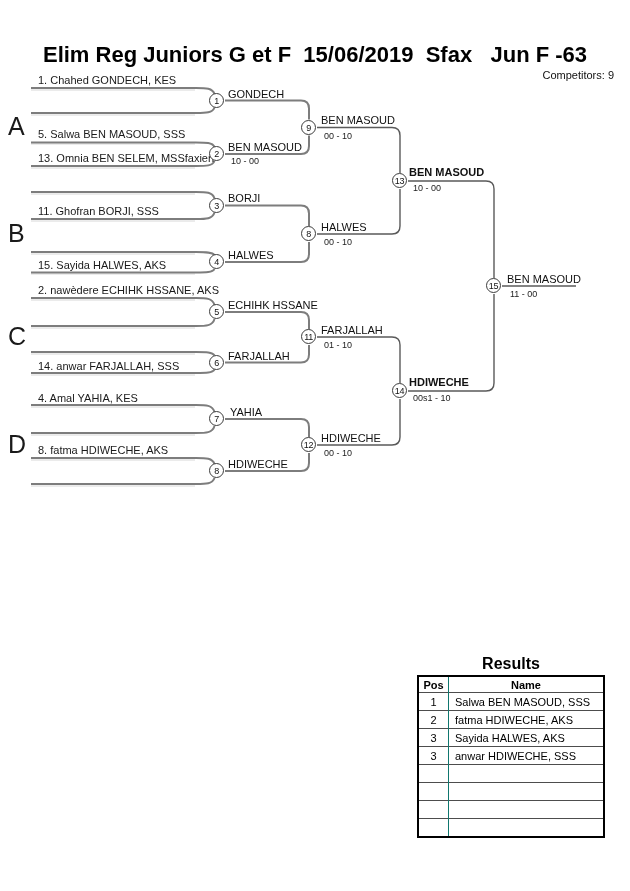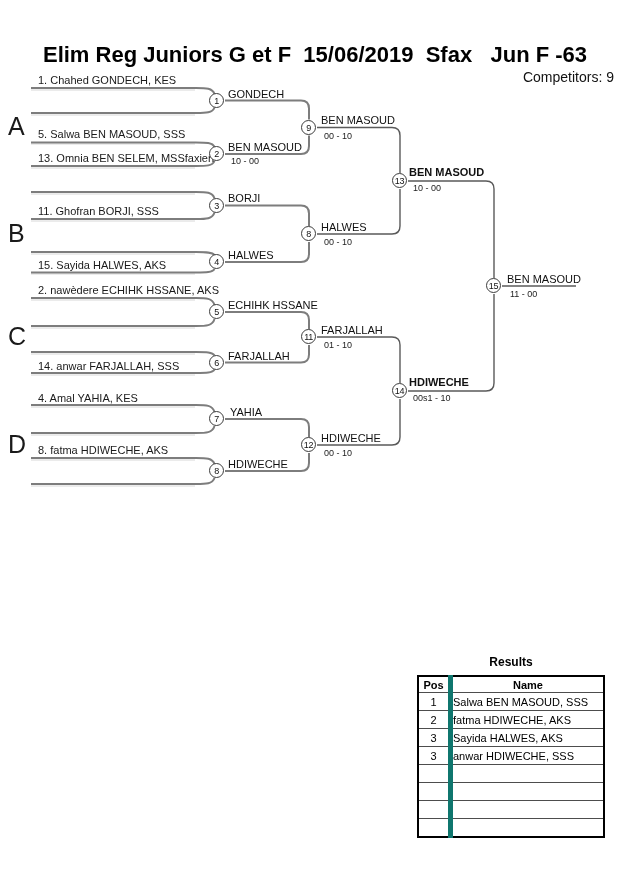--- a/index.html
+++ b/index.html
@@ -5,21 +5,21 @@
   html,body{margin:0;padding:0;background:#ffffff;}
   .page{
     position:relative;width:630px;height:891px;background:#ffffff;overflow:hidden;
     font-family:"Liberation Sans","DejaVu Sans",sans-serif;color:#000;
   }
   .title{
     position:absolute;left:0;right:0;top:42px;text-align:center;
     font-size:22px;font-weight:bold;white-space:pre;letter-spacing:0;
   }
   .competitors{
-    position:absolute;right:16px;top:69px;font-size:14px;color:#111;
+    position:absolute;right:16px;top:69px;font-size:11px;color:#111;
   }
   .bracket-svg{position:absolute;left:0;top:0;pointer-events:none;}
   .group-letter{
     position:absolute;left:8px;font-size:25px;line-height:25px;color:#1a1a1a;
   }
   .entry-label{
     position:absolute;font-size:11px;line-height:13px;white-space:nowrap;color:#1a1a1a;
   }
   .winner-label{
     position:absolute;font-size:11px;line-height:13px;white-space:nowrap;color:#111;
@@ -28,33 +28,33 @@
   .score-label{
     position:absolute;font-size:9px;line-height:11px;white-space:nowrap;color:#222;
   }
   .match-circle{
     position:absolute;width:15px;height:15px;border:1px solid #3d3d3d;border-radius:50%;
     background:#fff;box-sizing:border-box;display:flex;align-items:center;justify-content:center;
     font-size:9px;letter-spacing:-0.3px;color:#111;z-index:3;
   }
   .results-heading{
     position:absolute;left:417px;top:655px;width:188px;text-align:center;
-    font-size:12px;font-weight:bold;
+    font-size:16px;font-weight:bold;
   }
   .results-table{
     position:absolute;left:417px;top:675px;width:188px;border-collapse:collapse;
     border:2px solid #000;font-size:11px;table-layout:fixed;
   }
   .results-table th,.results-table td{
     border-top:1px solid #4d4d4d;padding:0;overflow:hidden;white-space:nowrap;
   }
   .results-table th{height:15px;font-weight:bold;border-top:none;}
   .results-table td{height:17px;}
-  .results-table .col-pos{width:29px;text-align:center;border-right:5px solid #0f766e;}
-  .results-table .col-name{text-align:left;}
+  .results-table .col-pos{width:29px;text-align:center;border-right:1px solid #0f766e;}
+  .results-table .col-name{text-align:left;padding-left:6px;}
   .results-table th.col-name{text-align:center;padding-left:0;margin-top:8px;}
 </style>
 </head>
 <body>
 
 <div class="page">
 
   <div class="title">Elim Reg Juniors G et F  15/06/2019  Sfax   Jun F -63</div>
   <div class="competitors">Competitors: 9</div>
 

